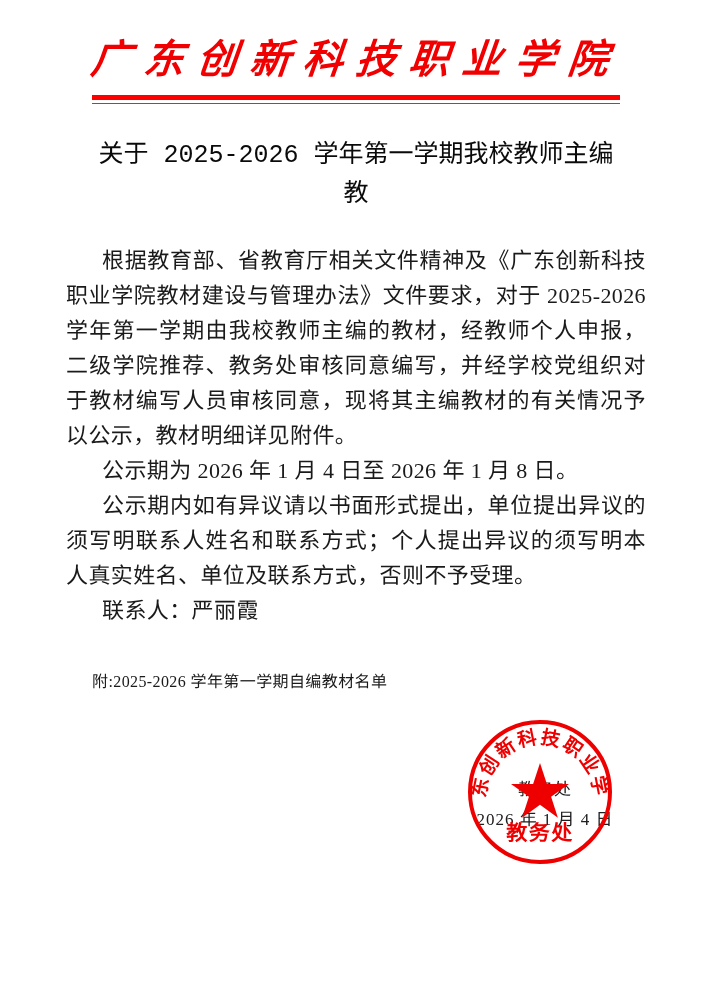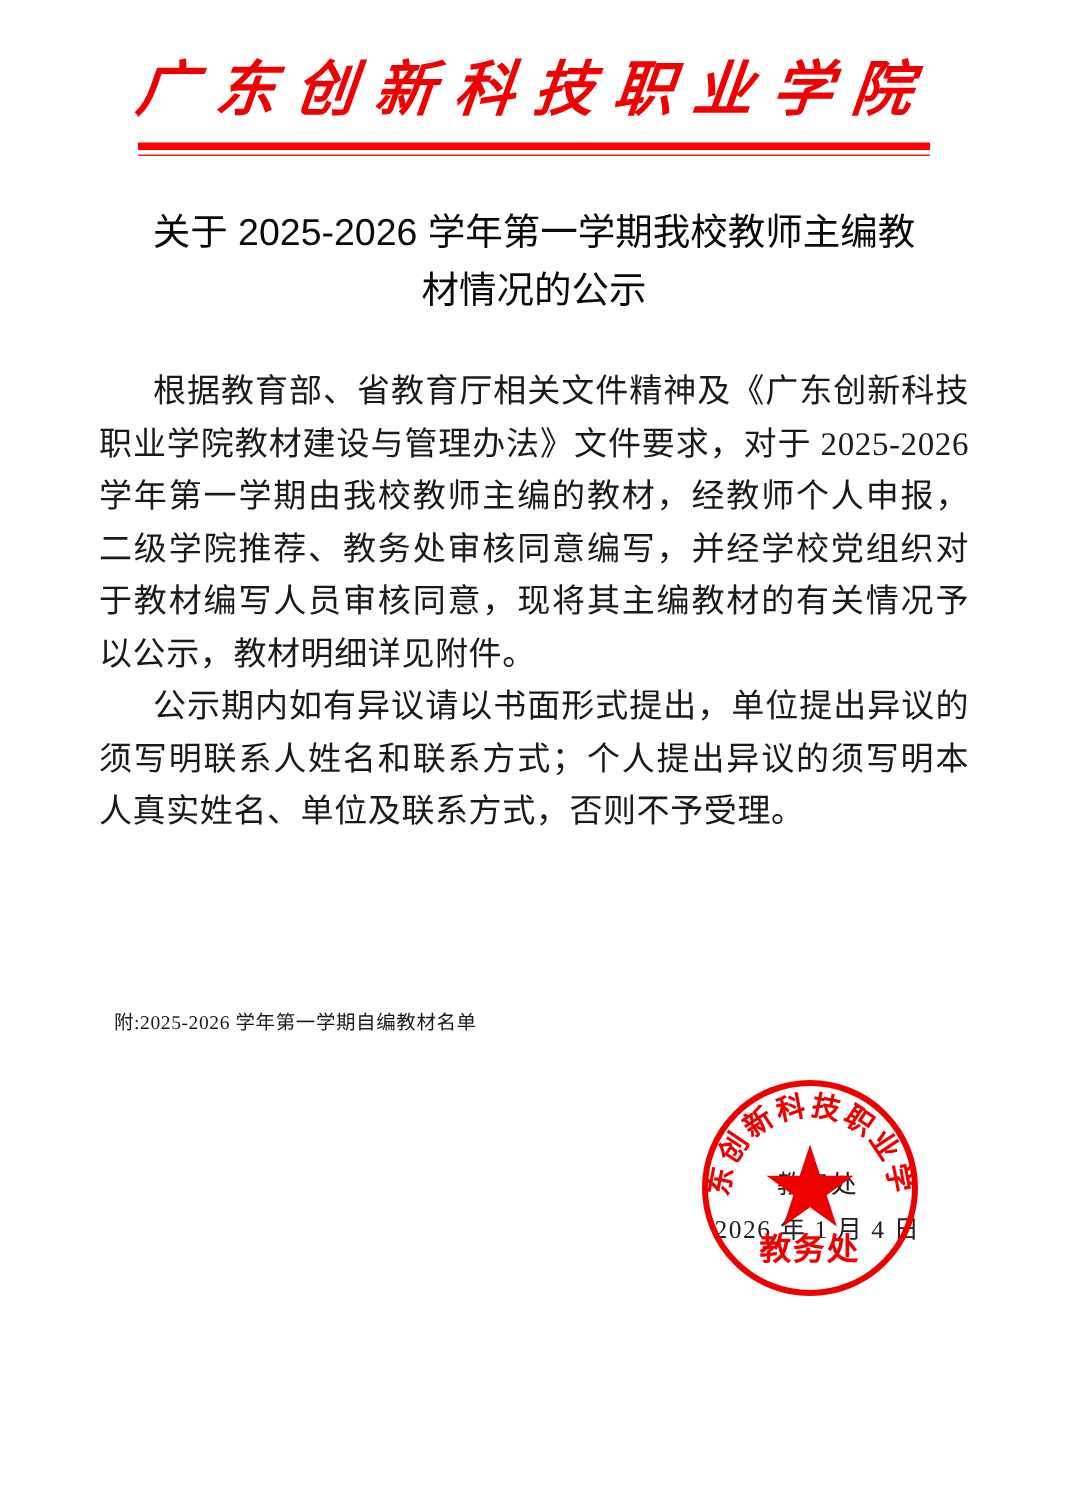--- a/index.html
+++ b/index.html
@@ -58,21 +58,21 @@
     width: 100%;
   }
 
   
   .doc-title {
     position: absolute;
     left: 86px;
     top: 136px;
     width: 540px;
     text-align: center;
-    font-family: Liberation Sans, sans-serif;
+    font-family: Liberation Mono, monospace;
     font-size: 25px;
     line-height: 39px;
     color: #0a0a0a;
     font-weight: normal;
   }
 
   
   .body-block {
     position: absolute;
     left: 66px;
@@ -91,24 +91,24 @@
   }
   .para.indent {
     text-indent: 36px;
   }
   .para.tight {
     text-align: left;
   }
 
   .attach {
     position: absolute;
-    left: 76px;
+    left: 92px;
     top: 667px;
     font-family: "Liberation Serif", "DejaVu Serif", serif;
-    font-size: 13px;
+    font-size: 16px;
     line-height: 30px;
     color: #1a1a1a;
     letter-spacing: 0.4px;
     white-space: nowrap;
   }
 
   
   .signoff {
     position: absolute;
     left: 430px;
@@ -147,26 +147,27 @@
   </div>
 
   <div class="rule-wrap">
     <div class="rule-thick"></div>
     <div class="rule-gap"></div>
     <div class="rule-thin"></div>
   </div>
 
   <div class="doc-title">
     <div>关于 2025-2026 学年第一学期我校教师主编教</div>
-    <div>材情况的公示</div>
   </div>
 
   <div class="body-block">
     <p class="para indent">根据教育部、省教育厅相关文件精神及《广东创新科技职业学院教材建设与管理办法》文件要求，对于 2025-2026 学年第一学期由我校教师主编的教材，经教师个人申报，二级学院推荐、教务处审核同意编写，并经学校党组织对于教材编写人员审核同意，现将其主编教材的有关情况予以公示，教材明细详见附件。</p>
+    <p class="para indent tight">公示期为 2026 年 1 月 4 日至 2026 年 1 月 8 日。</p>
     <p class="para indent">公示期内如有异议请以书面形式提出，单位提出异议的须写明联系人姓名和联系方式；个人提出异议的须写明本人真实姓名、单位及联系方式，否则不予受理。</p>
+    <p class="para indent tight">联系人：严丽霞</p>
   </div>
 
   <div class="attach">附:2025-2026 学年第一学期自编教材名单</div>
 
   <div class="signoff">
     <span class="unit">教务处</span>
     <span class="date">2026 年 1 月 4 日</span>
   </div>
 
   <div class="seal">

